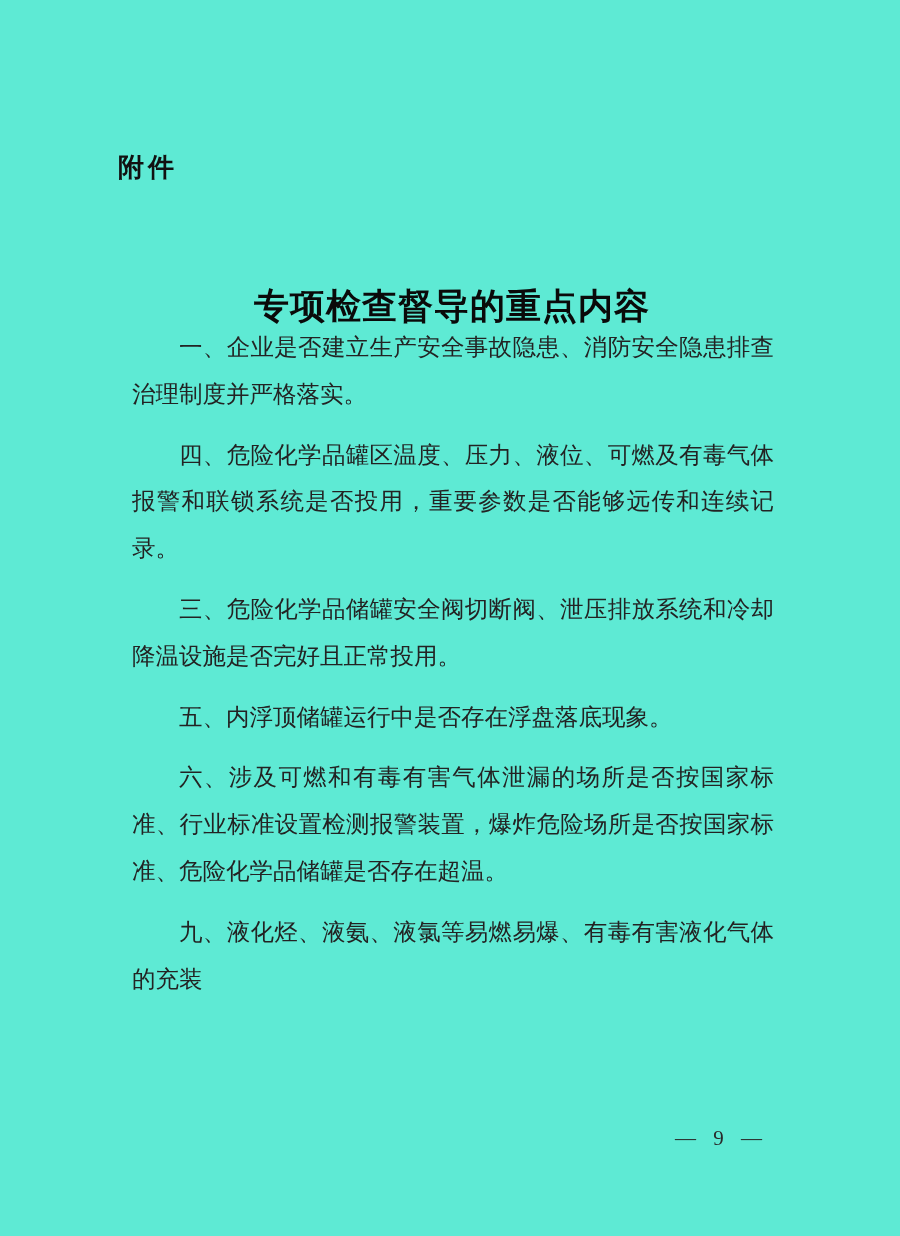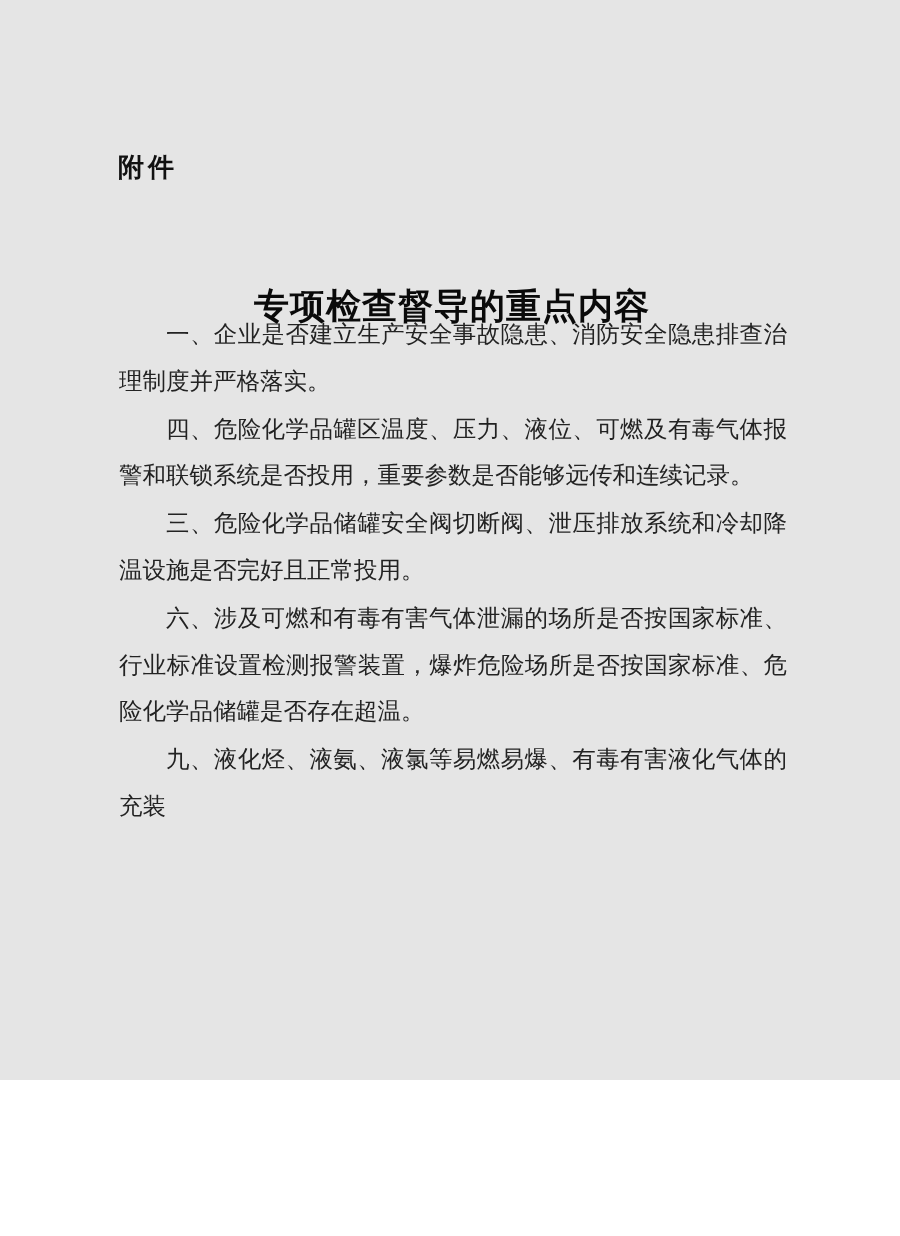--- a/index.html
+++ b/index.html
@@ -3,22 +3,22 @@
 <meta charset="utf-8">
 <style>
   html, body {
     margin: 0;
     padding: 0;
     background: #ffffff;
   }
   .page {
     position: relative;
     width: 900px;
-    height: 1080px;
-    background: #e5e5e5;
+    height: 1236px;
+    background: #5eead4;
     overflow: hidden;
     font-family: "Liberation Serif", serif;
     color: #1c1c1c;
   }
   .attachment-label {
     position: absolute;
     left: 118px;
     top: 150px;
     font-family: "Liberation Sans", sans-serif;
     font-weight: 700;
@@ -43,21 +43,21 @@
   .doc-body {
     position: absolute;
     left: 118px;
     top: 310px;
     width: 670px;
     font-size: 23.5px;
     line-height: 46.8px;
     color: #232323;
   }
   .doc-body p {
-    margin: 1px;
+    margin: 14px;
     text-indent: 2em;
     text-align: justify;
     text-justify: inter-character;
   }
   .page-number {
     position: absolute;
     top: 1126px;
     right: 132px;
     font-size: 21px;
     letter-spacing: 6px;
@@ -71,19 +71,20 @@
 <div class="page">
 
   <div class="attachment-label">附件</div>
 
   <div class="doc-title">专项检查督导的重点内容</div>
 
   <div class="doc-body">
     <p>一、企业是否建立生产安全事故隐患、消防安全隐患排查治理制度并严格落实。</p>
     <p>四、危险化学品罐区温度、压力、液位、可燃及有毒气体报警和联锁系统是否投用，重要参数是否能够远传和连续记录。</p>
     <p>三、危险化学品储罐安全阀切断阀、泄压排放系统和冷却降温设施是否完好且正常投用。</p>
+    <p>五、内浮顶储罐运行中是否存在浮盘落底现象。</p>
     <p>六、涉及可燃和有毒有害气体泄漏的场所是否按国家标准、行业标准设置检测报警装置，爆炸危险场所是否按国家标准、危险化学品储罐是否存在超温。</p>
     <p>九、液化烃、液氨、液氯等易燃易爆、有毒有害液化气体的充装</p>
   </div>
 
   <div class="page-number">— 9 —</div>
 
 </div>
 
 </body></html>

